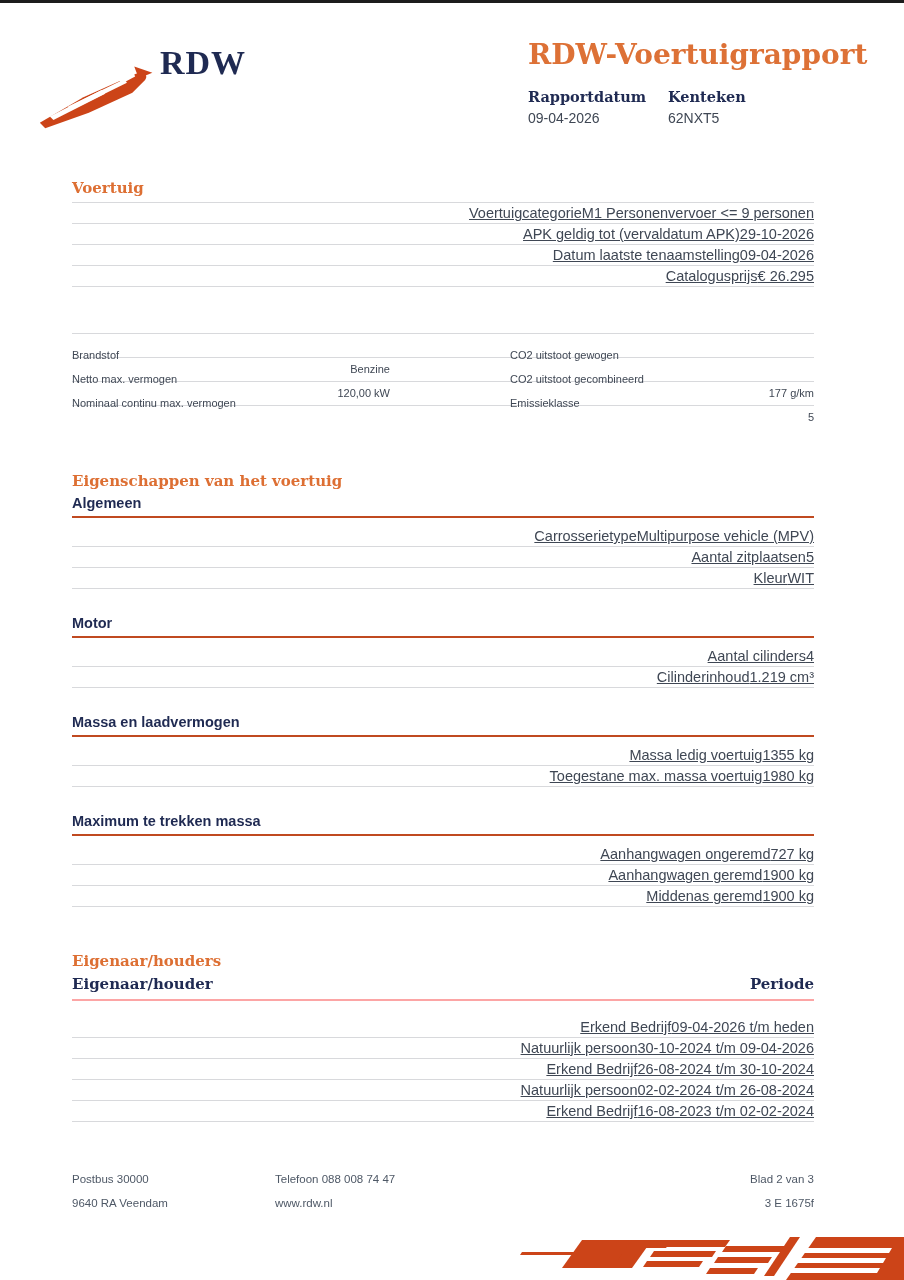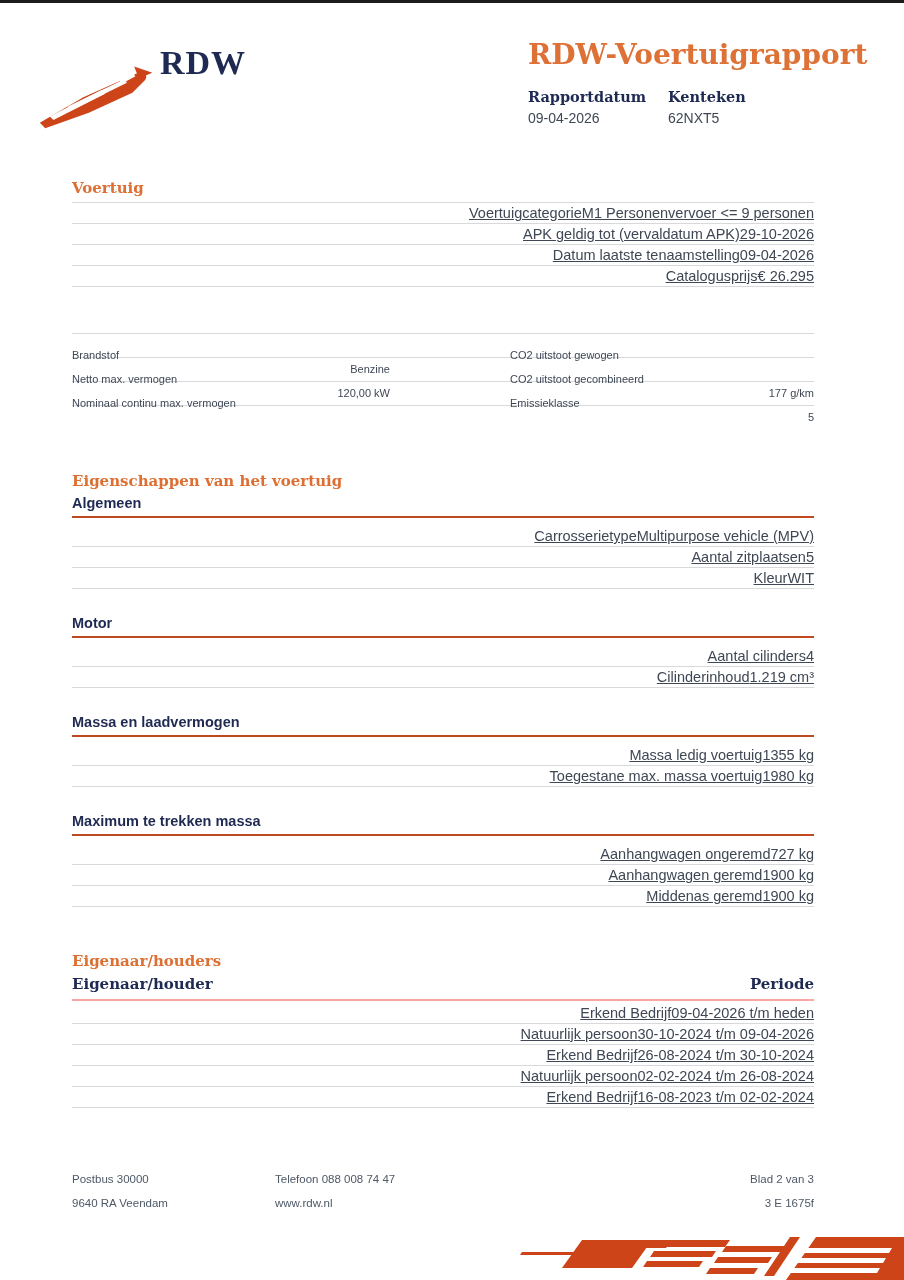--- a/index.html
+++ b/index.html
@@ -53,21 +53,21 @@
   .sec-eigensch { margin-top:68px; }
   .subsection   { margin-top:26px; }
   .subsection.first { margin-top:2px; }
   .sec-eigenaar { margin-top:47px; }
 
   .tbl-head {
     display:flex; justify-content:space-between; align-items:baseline;
     font-family:"DejaVu Serif", serif; font-weight:bold; font-size:15px; color:#1f2a52;
     padding-bottom:6px; border-bottom:2px solid #fca5a5;
   }
-  .tbl-rows { padding-top:2px; }
+  .tbl-rows { padding-top:2px;margin-top:14px; }
 
   
   .footer {
     position:absolute; left:72px; top:1167px; width:742px;
     display:grid; grid-template-columns:203px 1fr auto;
     font-size:11.5px; color:#4e5866; line-height:24px;
   }
   .footer .col-right { text-align:right; }
   .bottom-art { position:absolute; right:0; bottom:0; line-height:0; }
 </style>

